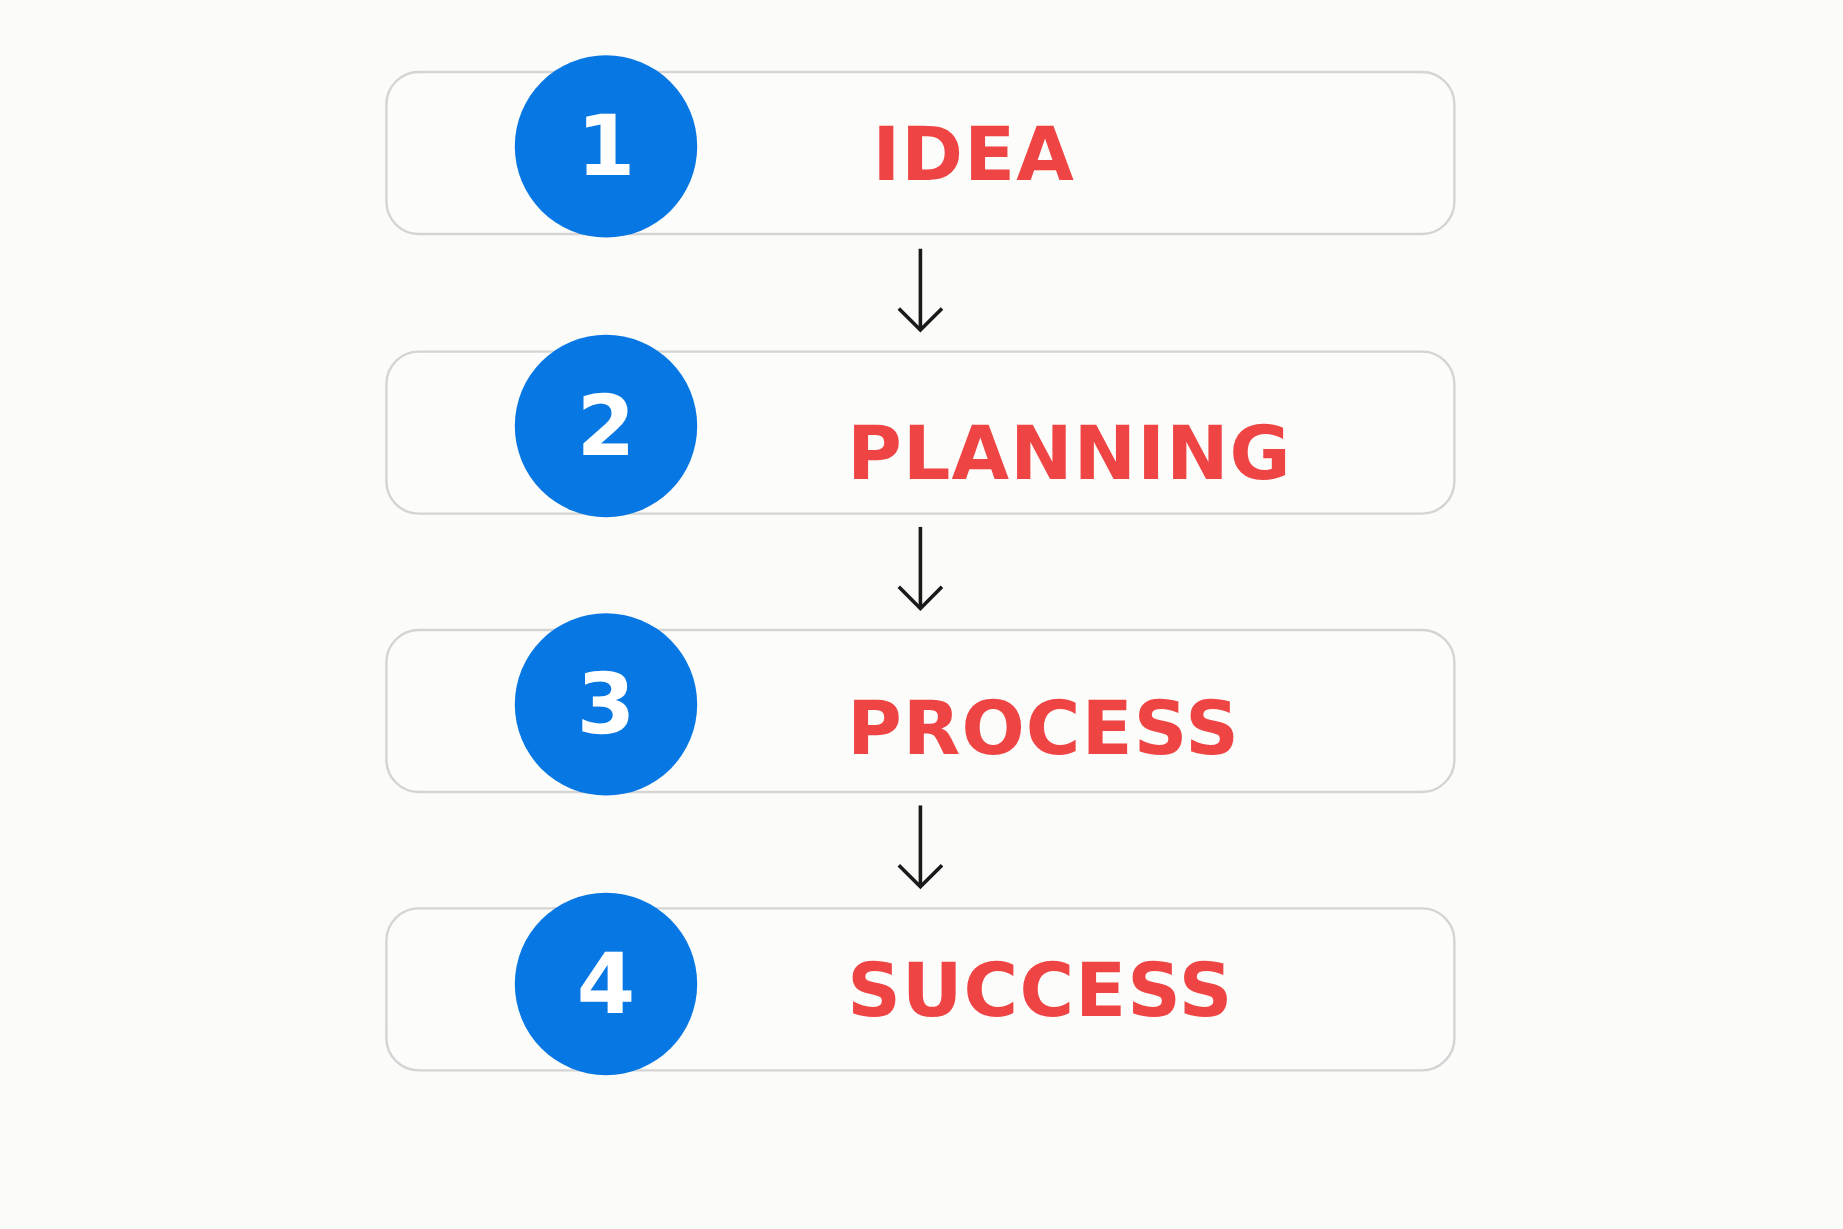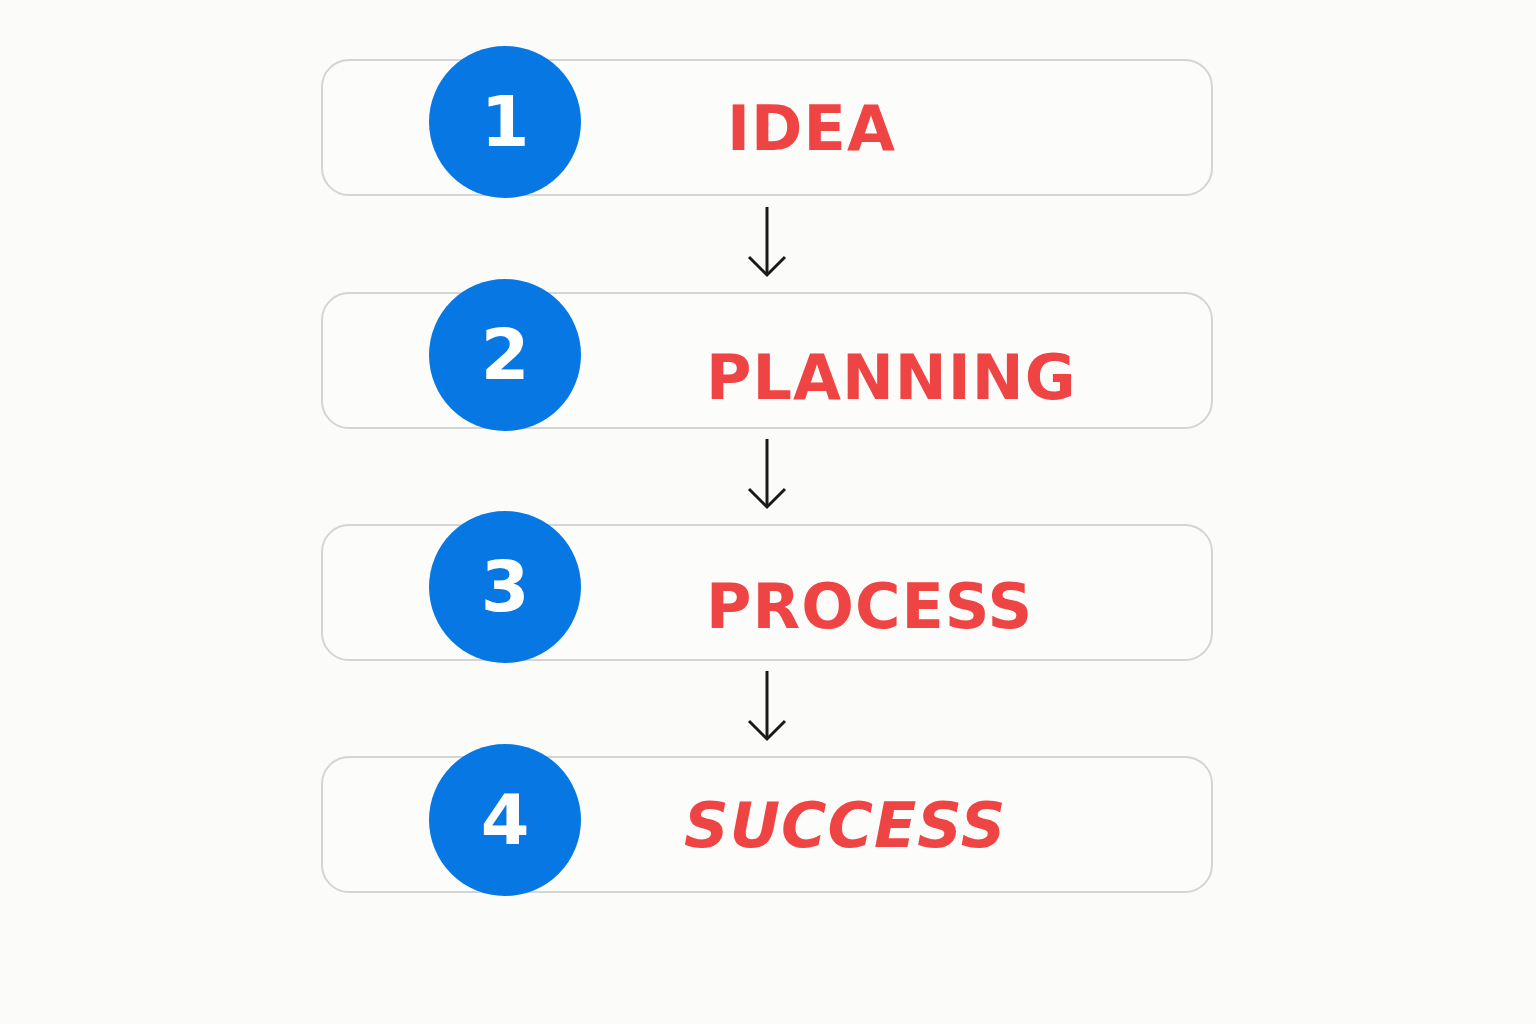--- a/index.html
+++ b/index.html
@@ -42,13 +42,13 @@
 
 <svg class="arrow" style="top:671px;" viewBox="0 0 40 72">
     <line x1="20" y1="0" x2="20" y2="68" stroke="#1a1a1a" stroke-width="3"></line>
     <polyline points="2,50 20,68 38,50" fill="none" stroke="#1a1a1a" stroke-width="3"></polyline>
   </svg>
 
 <div class="box" style="top:756px;"></div>
 <div class="circle" style="top:744px;">
     <span>4</span>
   </div>
-<div class="label" style="left:684px; top:795px;font-style:italic;">SUCCESS</div>
+<div class="label" style="left:706px; top:795px;">SUCCESS</div>
 
 </body></html>

